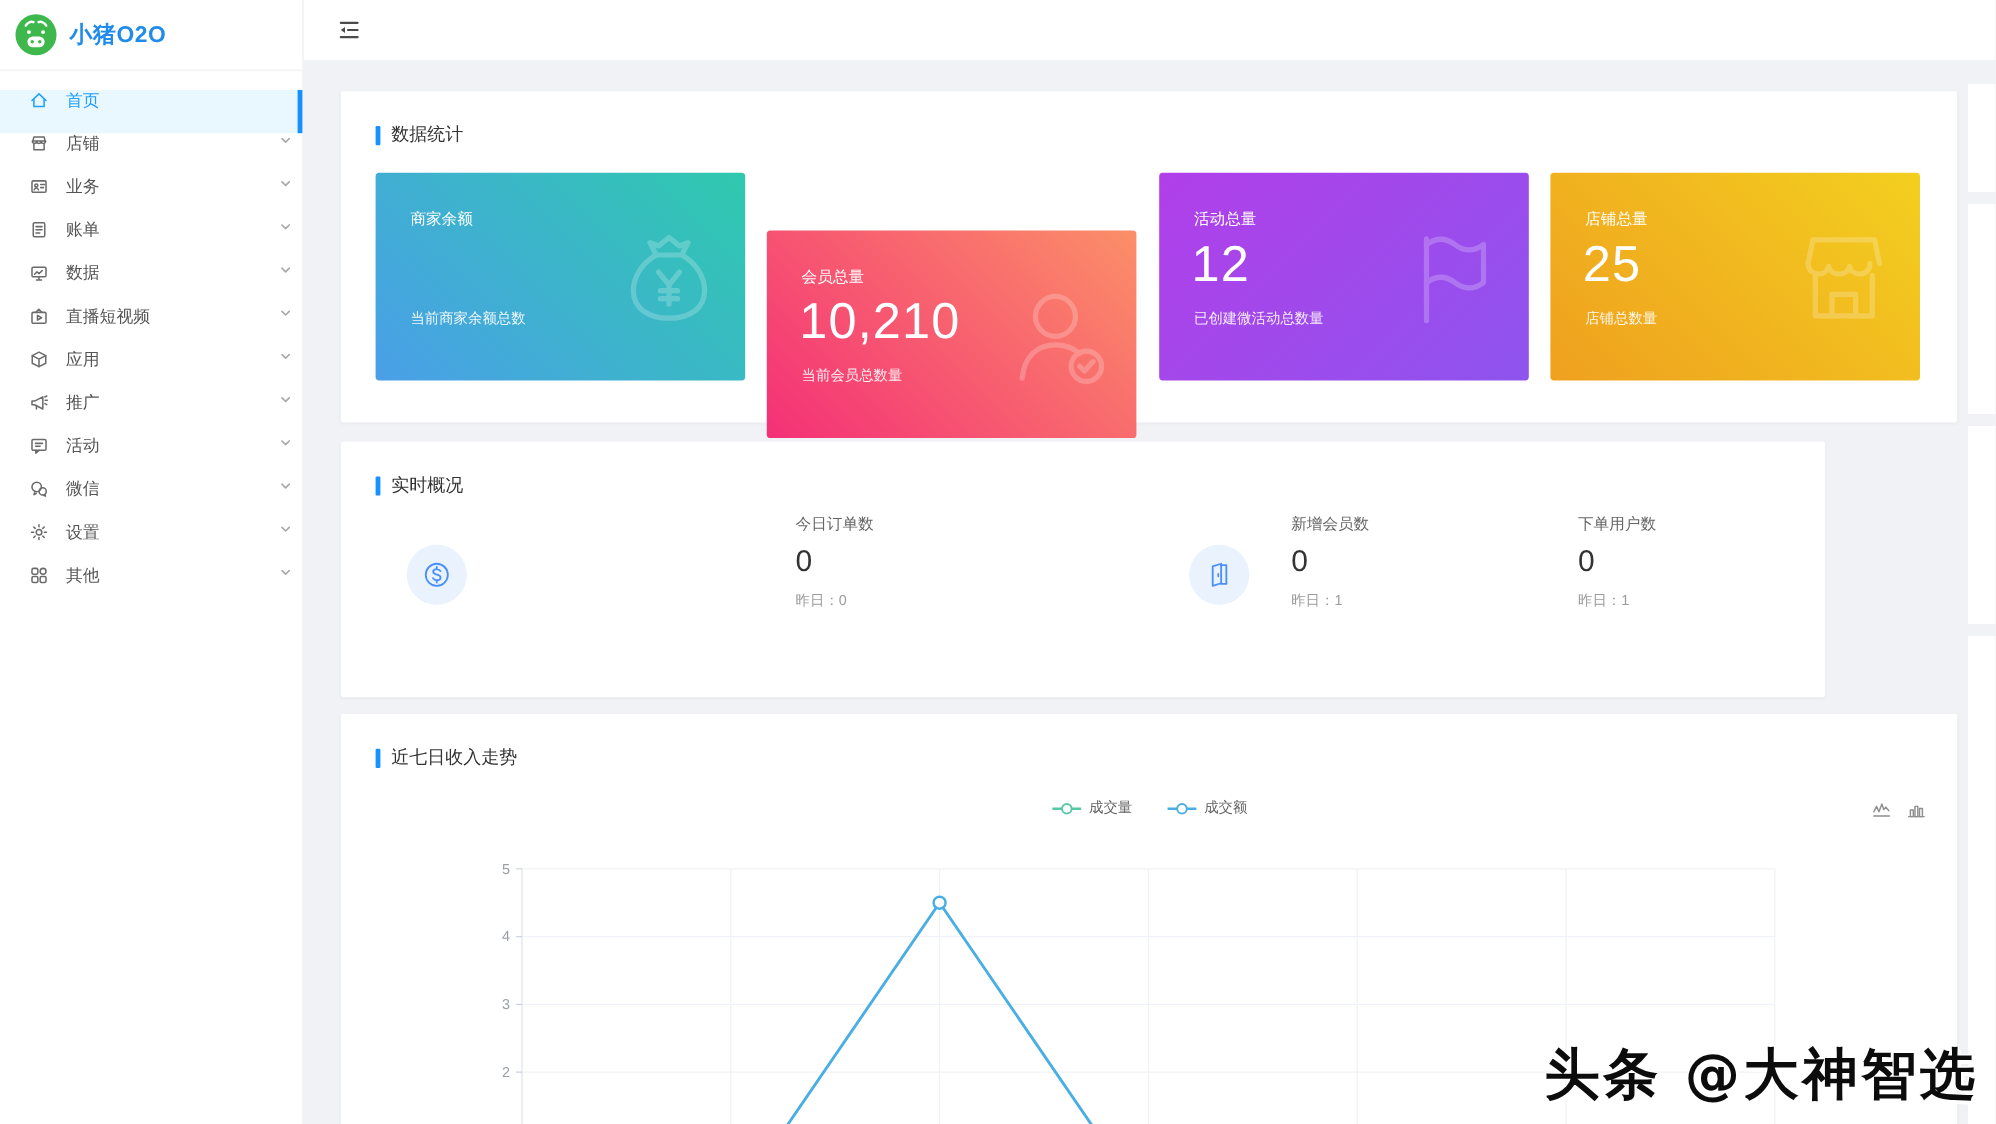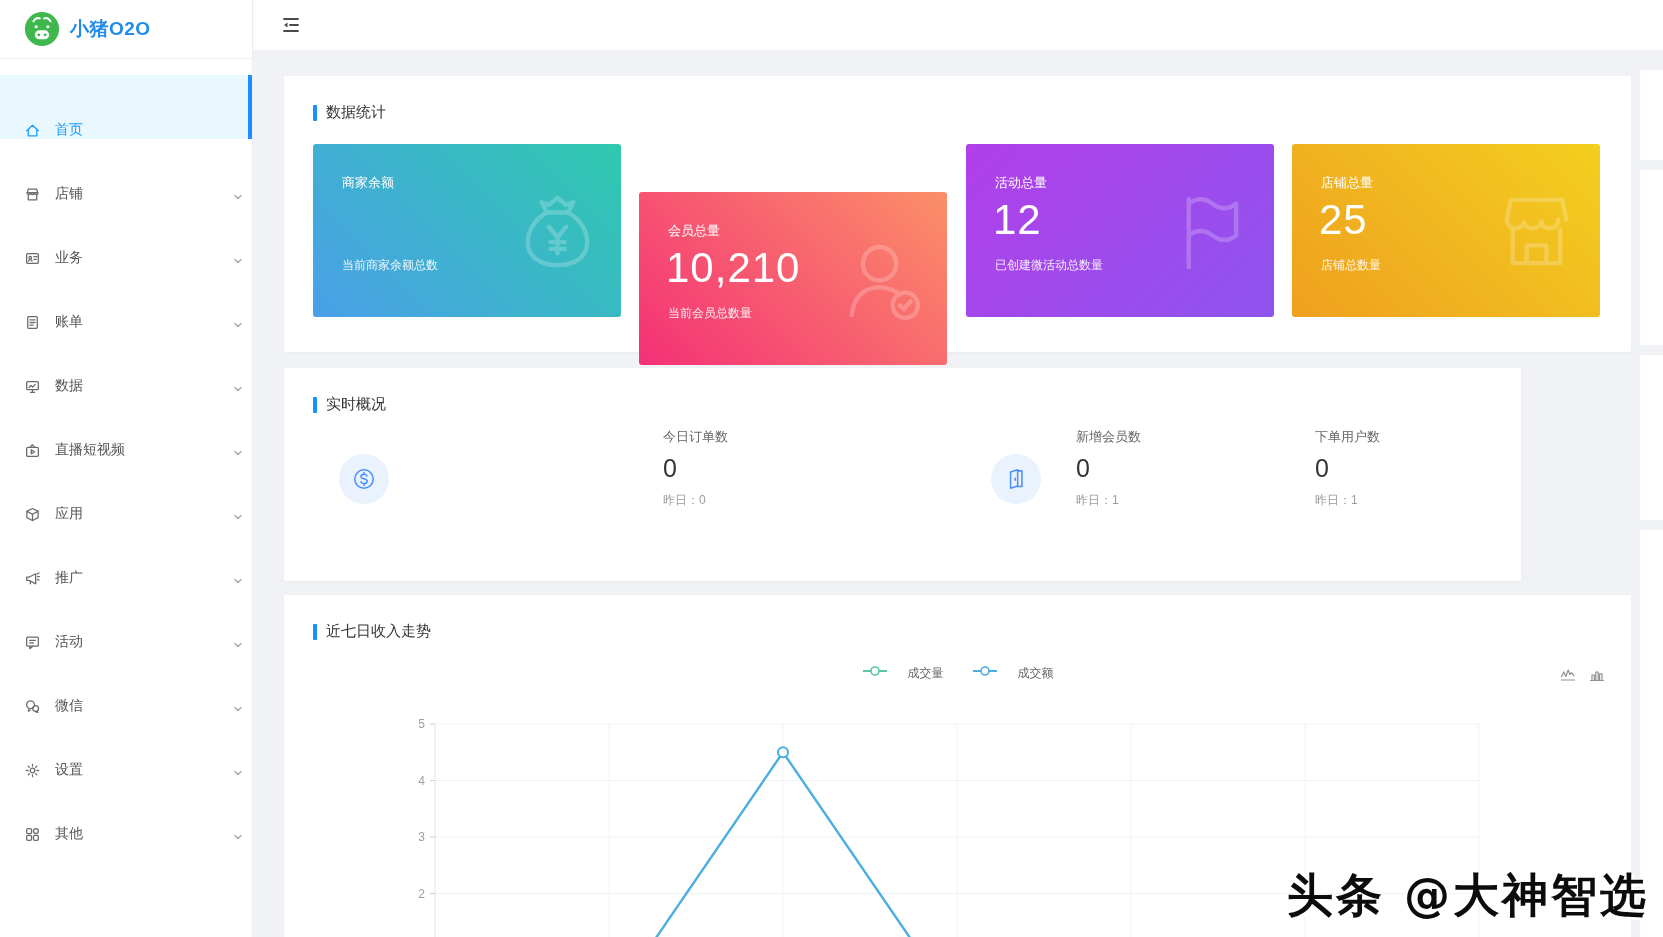--- a/index.html
+++ b/index.html
@@ -5,25 +5,25 @@
   html,body{margin:0;padding:0;}
   body{
     width:1663px;height:937px;position:relative;overflow:hidden;
     background:#f0f2f5;
     font-family:"Liberation Sans","DejaVu Sans",sans-serif;
     -webkit-font-smoothing:antialiased;
   }
   svg{display:block}
   
   .sidebar{position:absolute;left:0;top:0;width:252px;height:937px;background:#fff;border-right:1px solid #ededed;z-index:5}
-  .logo-row{height:58px;display:flex;align-items:center;padding-left:24px;border-bottom:1px solid #f1f1f1;cursor:pointer}
+  .logo-row{height:58px;display:flex;align-items:center;padding-left:12px;border-bottom:1px solid #f1f1f1;cursor:pointer}
   .logo-badge{width:36px;height:36px}
   .brand{margin-left:10px;font-size:19px;font-weight:bold;color:#1f8ceb;letter-spacing:.5px}
   .menu{margin-top:16px}
-  .menu-item{position:relative;height:64px;display:flex;align-items:flex-end;padding:0 8px 0 24px;font-size:14px;color:#545454;cursor:pointer}
+  .menu-item{position:relative;height:36px;display:flex;align-items:flex-start;padding:0 8px 0 24px;font-size:14px;color:#545454;cursor:pointer}
   .menu-item .mi{width:17px;height:17px;margin-right:14px;color:#6b6b6b;flex:none}
   .menu-item .mi svg{width:17px;height:17px}
   .menu-item .chev{margin-left:auto;color:#a9a9a9}
   .menu-item .chev svg{width:12px;height:12px}
   .menu-item.active{background:#e9f7fe;color:#1e9fff}
   .menu-item.active .mi{color:#1e9fff}
   .active-bar{position:absolute;right:0;top:0;bottom:0;width:4px;background:#1890ff}
   
   .topbar{position:absolute;left:252px;top:0;width:1411px;height:50px;background:#fff;z-index:4}
   .fold{position:absolute;left:28px;top:13px;width:24px;height:24px;background:none;border:none;padding:0;color:#4a4a4a;cursor:pointer}
@@ -48,21 +48,21 @@
   .rt-icon svg{width:26px;height:26px}
   .ri1{left:55px;top:86px}
   .ri2{left:707px;top:86px}
   .rt-stat{position:absolute;top:60px;width:220px}
   .rs1{left:135px}.rs2{left:379px}.rs3{left:792px}.rs4{left:1031px}
   .rl{font-size:13px;color:#666}
   .rv{font-size:25px;color:#333;margin-top:8px}
   .rs{font-size:12px;color:#9b9b9b;margin-top:9px}
   
   .legend{position:absolute;left:0;right:0;top:70px;display:flex;justify-content:center;gap:28px}
-  .lg-item{display:flex;gap:20px;cursor:pointer}
+  .lg-item{display:flex;align-items:center;gap:6px;cursor:pointer}
   .lg-label{font-size:12px;color:#666}
   .chart-toggles{position:absolute;right:26px;top:72px;display:flex;gap:13px;color:#8f8f8f}
   .ctog{width:16px;height:16px;cursor:pointer}
   .ctog svg{width:16px;height:16px}
   .chart-svg{position:absolute;left:0;top:0;pointer-events:none}
   
   .sliver{position:absolute;left:1640px;width:23px;background:#fff}
   .sv1{top:70px;height:90px}.sv2{top:170px;height:175px}.sv3{top:355px;height:165px}.sv4{top:530px;height:407px}
   
   .watermark{

